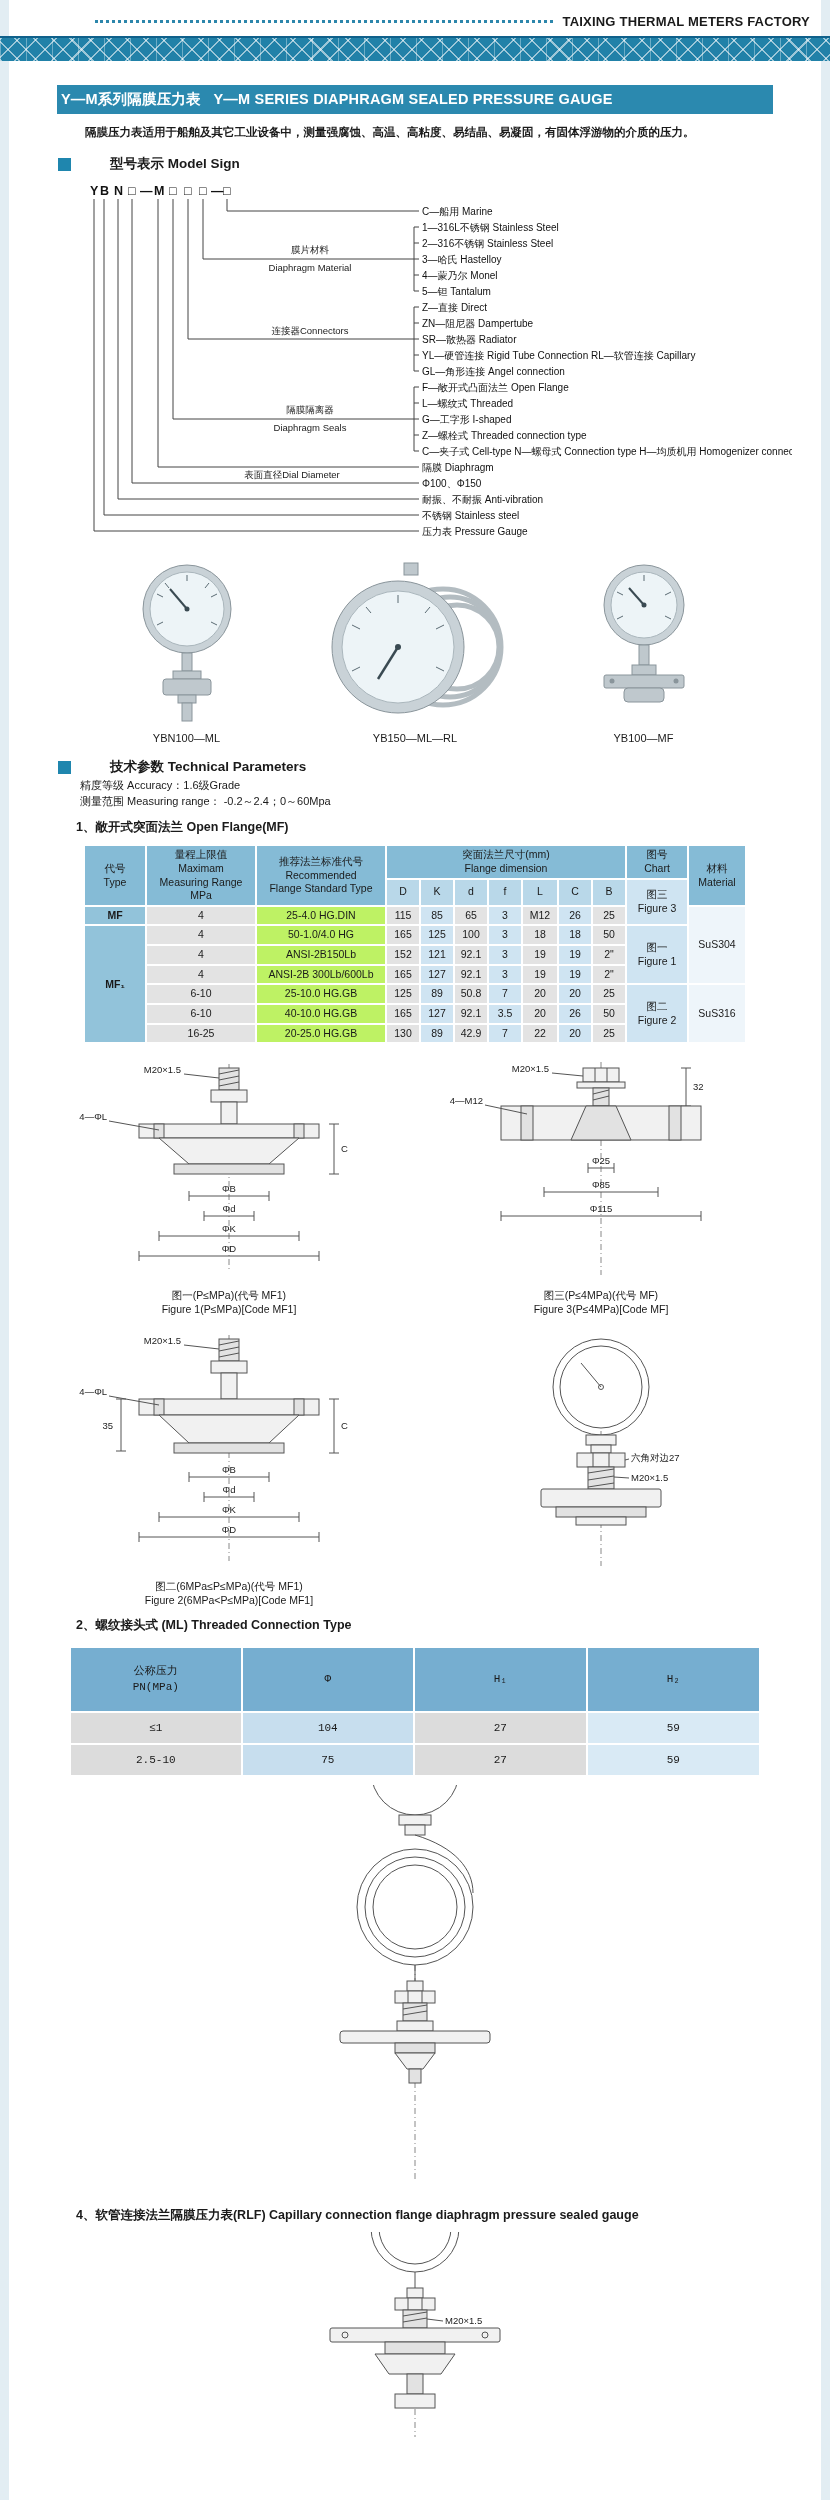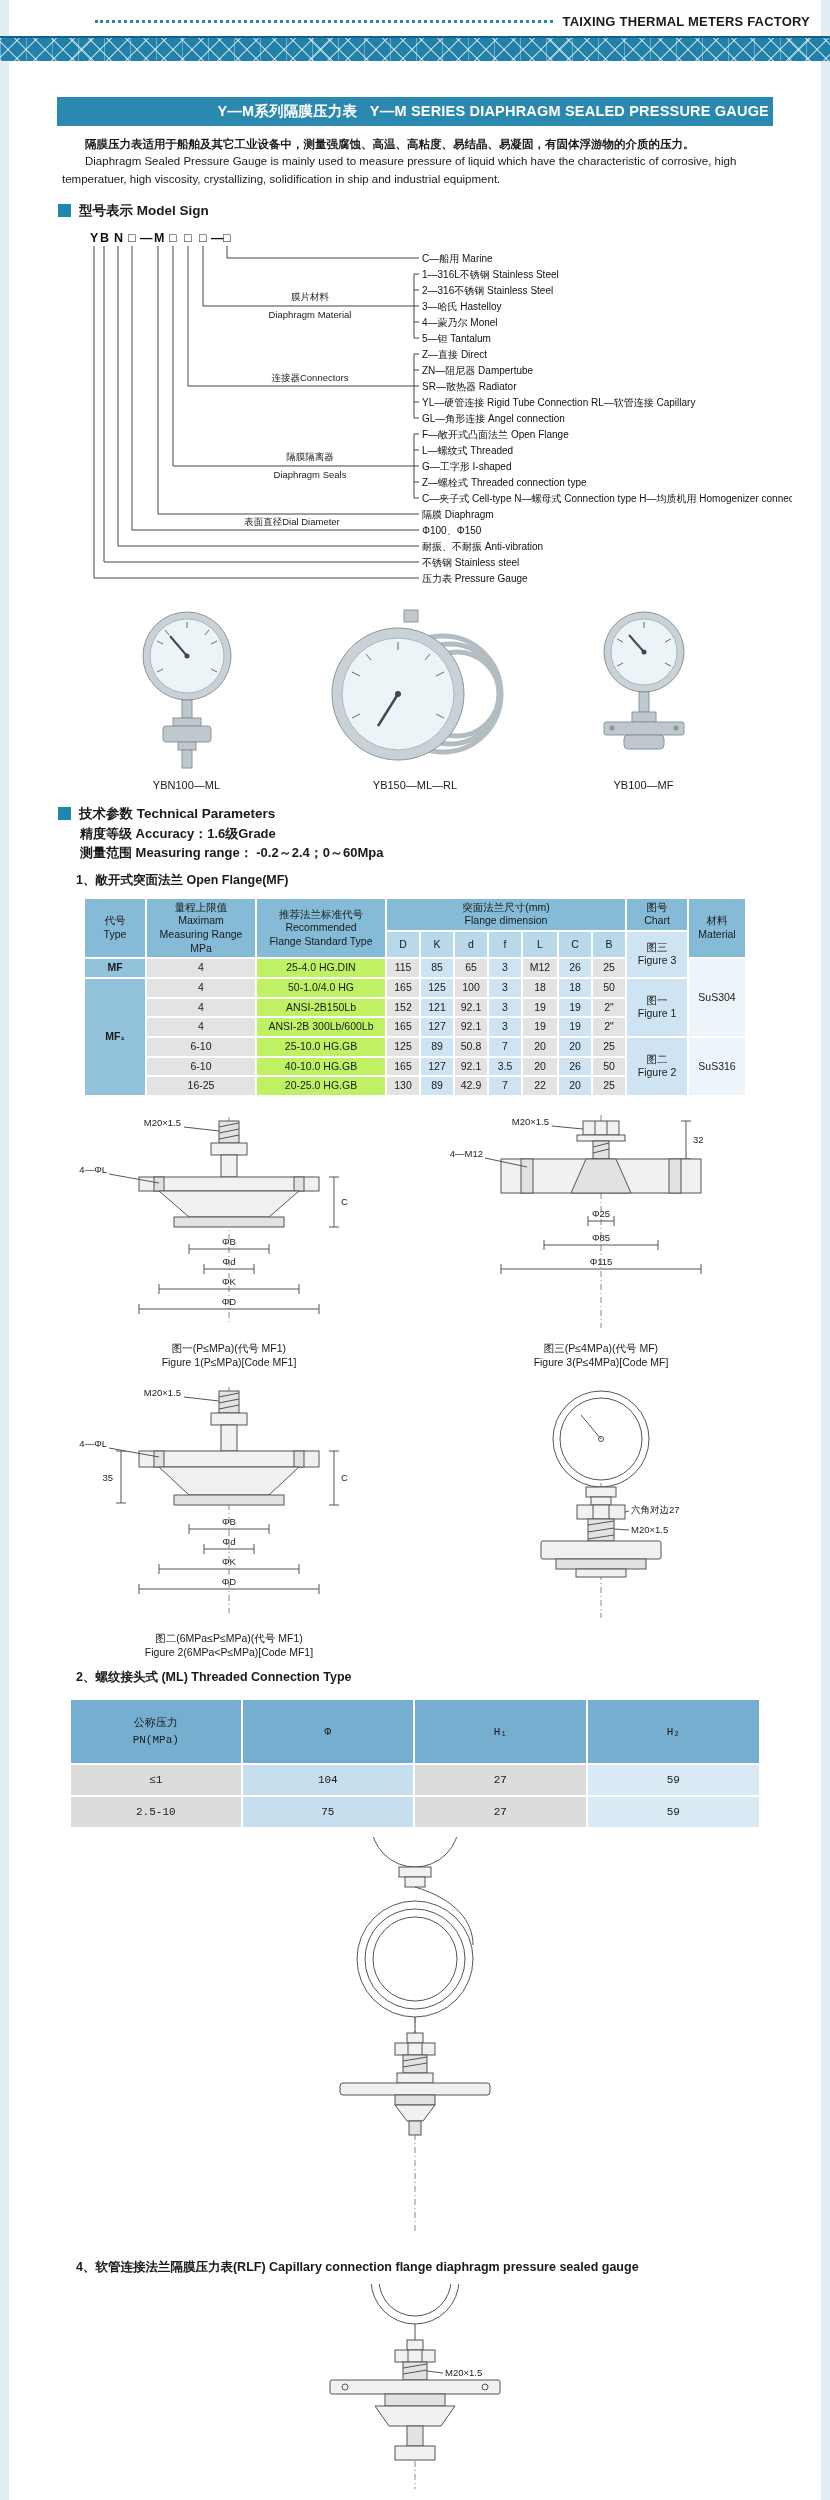--- a/index.html
+++ b/index.html
@@ -12,40 +12,40 @@
   .hdr-dots { flex:1; border-top:3px dotted #2c86ab; height:0; }
   .hdr-name { font-size:13px; font-weight:bold; letter-spacing:.2px; white-space:nowrap; }
   .band { height:25px; margin-top:5px; border-top:2px solid #10618b;
     background-color:#2181a8;
     background-image:
       repeating-linear-gradient(45deg, rgba(255,255,255,.55) 0 1.5px, transparent 1.5px 13px),
       repeating-linear-gradient(135deg, rgba(255,255,255,.55) 0 1.5px, transparent 1.5px 13px),
       repeating-linear-gradient(90deg, rgba(255,255,255,.35) 0 1px, transparent 1px 26px);
   }
 
-  .title-bar { margin:36px 57px 10px; background:#2b89af; color:#fff; font-weight:bold;
-               font-size:14.5px; text-align:right; padding:5px 4px; letter-spacing:.2px; }
+  .title-bar { margin:24px 57px 10px; background:#2b89af; color:#fff; font-weight:bold;
+               font-size:14.5px; text-align:left; padding:5px 4px; letter-spacing:.2px; }
   .intro { margin:2px 62px; font-size:11.5px; line-height:1.5; }
   .intro .cn { font-weight:bold; text-indent:2em; }
   .intro .en { text-indent:2em; }
 
-  .sec-head { margin:14px 0 2px 58px; font-size:13.5px; font-weight:bold; display:flex; align-items:center; }
+  .sec-head { margin:14px 0 2px 58px; font-size:13.5px; font-weight:bold; display:flex; align-items:center;gap:31px; }
   .bullet { width:13px; height:13px; background:#1f86ae; margin-right:8px; flex:none; }
 
   .model-wrap { margin:2px 0 0 42px; }
   .model-wrap svg text { font-size:10px; fill:#111; }
   .model-wrap svg .code { font-size:12.5px; font-weight:bold; }
   .model-wrap svg .grp { font-size:9.5px; fill:#222; text-anchor:middle; }
   .model-wrap svg line, .model-wrap svg polyline { stroke:#444; stroke-width:1; fill:none; }
 
   .photos { display:flex; justify-content:center; align-items:flex-end; gap:46px; margin:8px 40px 0; }
   .photo { text-align:center; }
   .photo-cap { font-size:11px; margin-top:3px; }
 
-  .tech-line { margin:1px 0 1px 80px; font-size:13px; font-weight:bold; }
+  .tech-line { margin:1px 0 1px 80px; font-size:11px; font-weight:normal; }
   .sub-head { margin:10px 0 2px 76px; font-size:12.5px; font-weight:bold; }
   .sub-head.center { text-align:center; margin-left:0; }
 
   table { border-collapse:collapse; }
   .t1 { margin:8px auto 0; }
   .t1 td { border:2px solid #fff; font-size:10.5px; text-align:center; padding:2px 3px; line-height:1.3; }
   .hd  { background:#85bbd6; }
   .hd2 { background:#b9d8e9; }
   .c-type { background:#92c3da; font-weight:bold; }
   .c-gray { background:#e3e3e3; }
@@ -98,21 +98,20 @@
   </div>
   <div class="band"></div>
 
   <div class="title-bar">
     <span>Y—M系列隔膜压力表</span>&nbsp;&nbsp;
     <span>Y—M SERIES DIAPHRAGM SEALED PRESSURE GAUGE</span>
   </div>
 
   <div class="intro">
     <p class="cn">隔膜压力表适用于船舶及其它工业设备中，测量强腐蚀、高温、高粘度、易结晶、易凝固，有固体浮游物的介质的压力。</p>
-    <p class="en">Diaphragm Sealed Pressure Gauge is mainly used to measure pressure of liquid which have the characteristic of corrosive, high temperatuer, high viscosity, crystallizing, solidification in ship and industrial equipment.</p>
   </div>
 
   <div class="sec-head">
     <span class="bullet"></span>
     <span>型号表示 Model Sign</span>
   </div>
 
   <div class="model-wrap">
     <svg width="750" height="372" viewBox="0 0 750 372">
 

